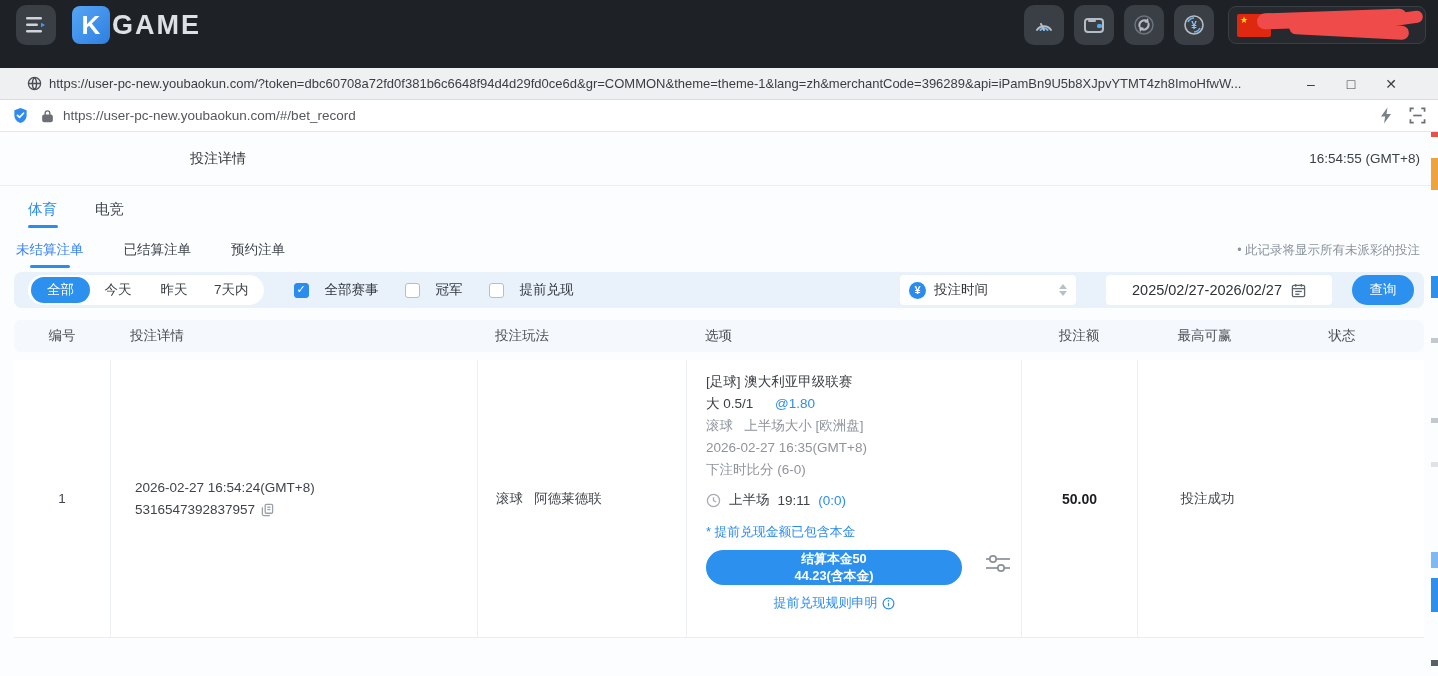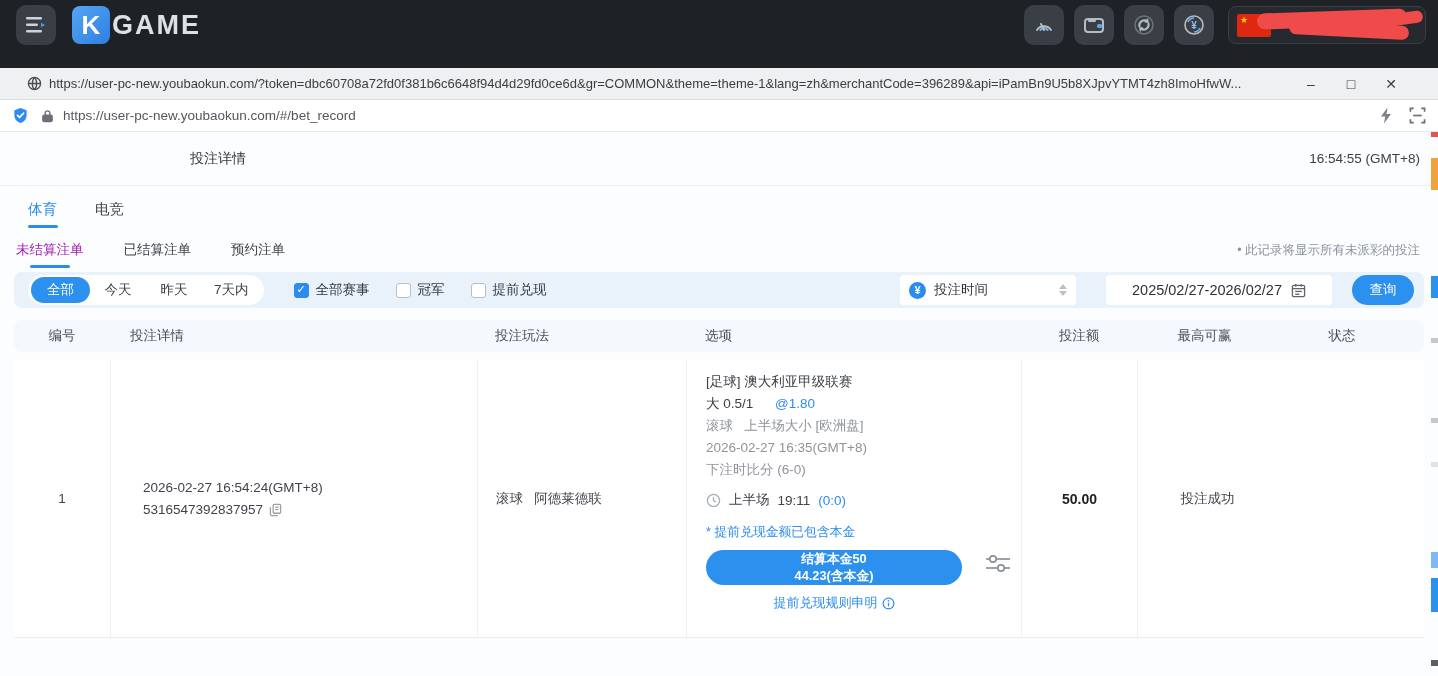--- a/index.html
+++ b/index.html
@@ -39,30 +39,30 @@
   .page-title { margin-left:190px; font-size:14px; color:#33373c; }
   .page-clock { margin-left:auto; margin-right:18px; font-size:13.5px; color:#3c4147; }
 
   .tabs { display:flex; padding-left:24px; height:46px; align-items:center; gap:30px; }
   .tab { position:relative; font-size:14.5px; color:#3d434b; padding:12px 4px; cursor:pointer; }
   .tab.active { color:#2b8ced; }
   .tab.active::after { content:""; position:absolute; left:50%; transform:translateX(-50%); bottom:3px; width:30px; height:3px; border-radius:2px; background:#2b8ced; }
 
   .subtab-row { height:36px; display:flex; align-items:center; padding:0 18px 0 14px; }
   .subtab { position:relative; font-size:13.5px; color:#3d434b; padding:9px 2px; margin-right:36px; cursor:pointer; }
-  .subtab.active { color:#a21caf; }
+  .subtab.active { color:#3b82f6; }
   .subtab.active::after { content:""; position:absolute; left:50%; transform:translateX(-50%); bottom:0; width:40px; height:3px; border-radius:2px; background:#2b8ced; }
   .note { margin-left:auto; font-size:12.5px; color:#8b929c; }
 
   .filter-bar { margin:4px 14px 12px; height:36px; background:#e9f1fb; border-radius:8px; display:flex; align-items:center; padding:0 10px 0 14px; }
   .seg-pill { background:#fff; border-radius:16px; height:30px; display:flex; align-items:center; padding:0 3px;justify-content:space-between; }
   .seg { min-width:56px; text-align:center; font-size:13.5px; color:#3c4147; padding:0 12px; cursor:pointer; }
   .seg.active { background:#2b90ee; color:#fff; border-radius:13px; height:26px; line-height:26px; padding:0 16px; min-width:0; }
   .cb-group { display:flex; align-items:center; gap:26px; margin-left:30px; }
-  .cb-item { display:flex; align-items:center; gap:7px; cursor:pointer; font-size:13.5px; color:#33373c; }
+  .cb-item { display:flex; align-items:center; gap:16px; cursor:pointer; font-size:13.5px; color:#33373c; }
   .cb { width:15px; height:15px; border-radius:3px; border:1px solid #b7bec7; background:#fff; position:relative; }
   .cb.checked { background:#2b8ced; border-color:#2b8ced; }
   .cb.checked::after { content:"✓"; position:absolute; left:2px; top:-1px; color:#fff; font-size:11px; font-weight:700; }
   .filter-right { margin-left:auto; display:flex; align-items:center; }
   .sort-select { width:176px; height:30px; background:#fff; border-radius:4px; display:flex; align-items:center; padding:0 9px; cursor:pointer; }
   .yen-circle { width:17px; height:17px; border-radius:50%; background:#2b8ced; color:#fff; font-size:11px; font-weight:700; display:flex; align-items:center; justify-content:center; }
   .sort-label { font-size:13.5px; color:#33373c; margin-left:8px; flex:1; }
   .sort-arrows { display:flex; flex-direction:column; gap:2px; }
   .tri-up { width:0; height:0; border-left:4px solid transparent; border-right:4px solid transparent; border-bottom:5px solid #b9c0c8; }
   .tri-down { width:0; height:0; border-left:4px solid transparent; border-right:4px solid transparent; border-top:5px solid #b9c0c8; }
@@ -74,21 +74,21 @@
   .thead { margin:0 14px; height:32px; background:#f5f8fc; border-radius:8px; display:flex; align-items:center; font-size:13.5px; color:#4a4f57; }
   .trow { margin:8px 14px 0; background:#fff; display:flex; border-bottom:1px solid #e9edf1; min-height:278px; }
   .c1{width:96px;flex:none;} .c2{width:367px;flex:none;} .c3{width:209px;flex:none;}
   .c4{width:335px;flex:none;} .c5{width:116px;flex:none;} .c6{width:135px;flex:none;} .c7{width:140px;flex:none;}
   .h-center { text-align:center; }
   .h-left2 { padding-left:20px; } .h-left3 { padding-left:18px; } .h-left4 { padding-left:19px; }
   .cell { border-left:1px solid #eef1f4; display:flex; flex-direction:column; justify-content:center; font-size:13.5px; color:#3f444b; }
   .cell.first { border-left:none; }
   .cell-center { align-items:center; }
   .num-bold { font-weight:700; color:#1b1e22; font-size:14px; }
-  .detail-cell { padding-left:32px; gap:7px; }
+  .detail-cell { padding-left:24px; gap:7px; }
   .idline { display:flex; align-items:center; gap:6px; }
   .play-cell { padding-left:18px; }
   .pre { white-space:pre; }
   .option-cell { justify-content:flex-start; padding:15px 0 0 19px; }
   .opt-line { margin-bottom:8px; line-height:14px; color:#3b4046; }
   .opt-gray { color:#8f949c; }
   .odds { color:#2d8cf0; margin-left:18px; }
   .live-line { display:flex; align-items:center; gap:8px; margin:6px 0 0; }
   .live-score { color:#2d8cf0; }
   .cash-note { color:#2d8cf0; font-size:12.8px; margin-top:15px; }

